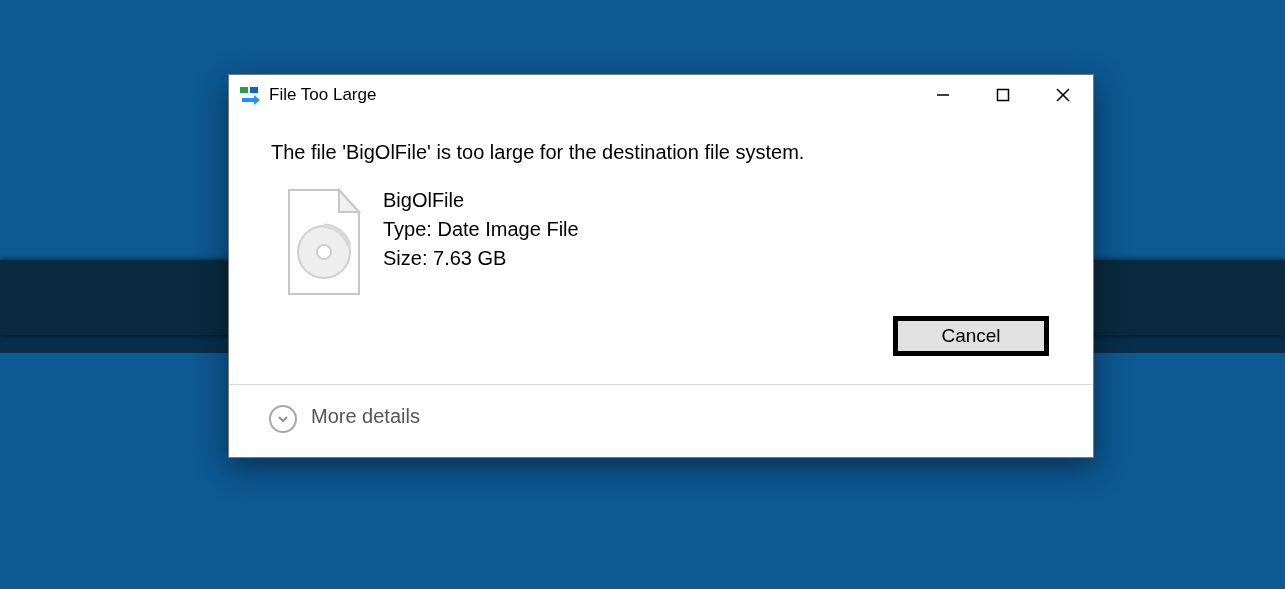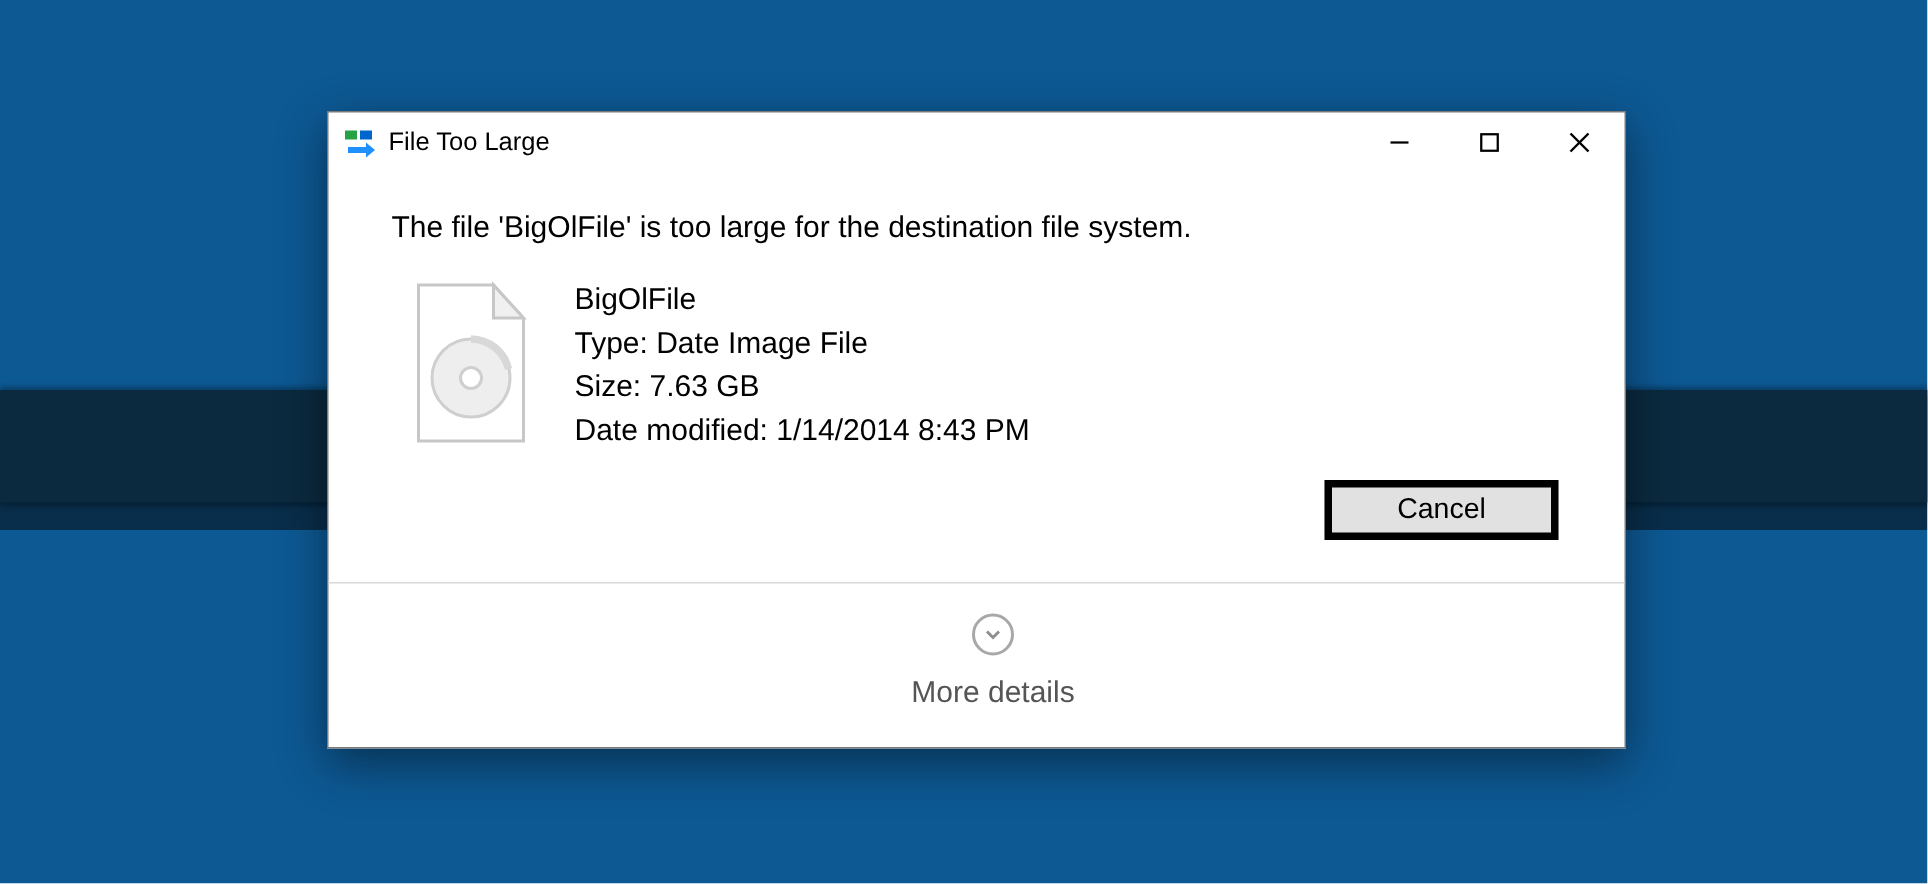--- a/index.html
+++ b/index.html
@@ -17,21 +17,21 @@
   
   .band {
     position: absolute;
     left: 0; right: 0;
     top: 260px; height: 75px;
     background: #0b2a3f;
     box-shadow: 0 -2px 4px rgba(0,0,0,0.3), 0 2px 4px rgba(0,0,0,0.3);
   }
   .dialog {
     position: absolute;
-    left: 218px; top: 74px;
+    left: 228px; top: 74px;
     width: 866px;
     background: #ffffff;
     border: 1px solid #7a7a7a;
     box-shadow: 0 10px 30px rgba(0,0,0,0.45);
   }
   
   .titlebar {
     display: flex;
     align-items: center;
     height: 40px;
@@ -56,21 +56,21 @@
   .content {
     padding: 26px 44px 6px 42px;
   }
   .message {
     font-size: 20px; color: #000;
     margin-bottom: 22px;
   }
   .file-row {
     display: flex;
     align-items: flex-start;
-    gap: 26px;
+    gap: 16px;
     margin-left: 10px;
   }
   .file-icon-wrap { width: 86px; height: 112px; }
   .file-details {
     font-size: 20px; color: #000; line-height: 1.45;
   }
   .button-row {
     display: flex; justify-content: flex-end;
     padding: 18px 0 22px 0;
   }
@@ -80,23 +80,22 @@
     border: 5px solid #000000;
     font-size: 19px; color: #000;
     display: flex; align-items: center; justify-content: center;
     cursor: default;
   }
 
   
   .footer {
     border-top: 1px solid #d8d8d8;
     padding: 20px 18px 24px 40px;
-    display: flex; align-items: center; gap: 14px;
+    display: flex; gap: 14px;
     color: #555;
-    flex-direction: column;
   }
   .chevron-circle {
     width: 28px; height: 28px;
     border: 2px solid #a8a8a8;
     border-radius: 50%;
     display: flex; align-items: center; justify-content: center;
     color: #8f8f8f;
   }
   .more-details-text {
     font-size: 20px; color: #555;
@@ -150,21 +149,20 @@
             <path d="M58 4 L58 26 L78 26 Z" fill="#f0f0f0" stroke="#c7c7c7" stroke-width="2"></path>
             <circle cx="43" cy="66" r="26" fill="#eeeeee" stroke="#cfcfcf" stroke-width="2"></circle>
             <circle cx="43" cy="66" r="7" fill="#ffffff" stroke="#cfcfcf" stroke-width="2"></circle>
             <path d="M43 40 A26 26 0 0 1 68 60" fill="none" stroke="#d8d8d8" stroke-width="5"></path>
           </svg>
         </div>
         <div class="file-details">
           <div>BigOlFile</div>
           <div>Type: Date Image File</div>
           <div>Size: 7.63 GB</div>
-          <div>Date modified: 1/14/2014 8:43 PM</div>
         </div>
       </div>
 
       <div class="button-row">
         <div class="btn">Cancel</div>
       </div>
     </div>
 
     <div class="footer">
       <span class="chevron-circle">

